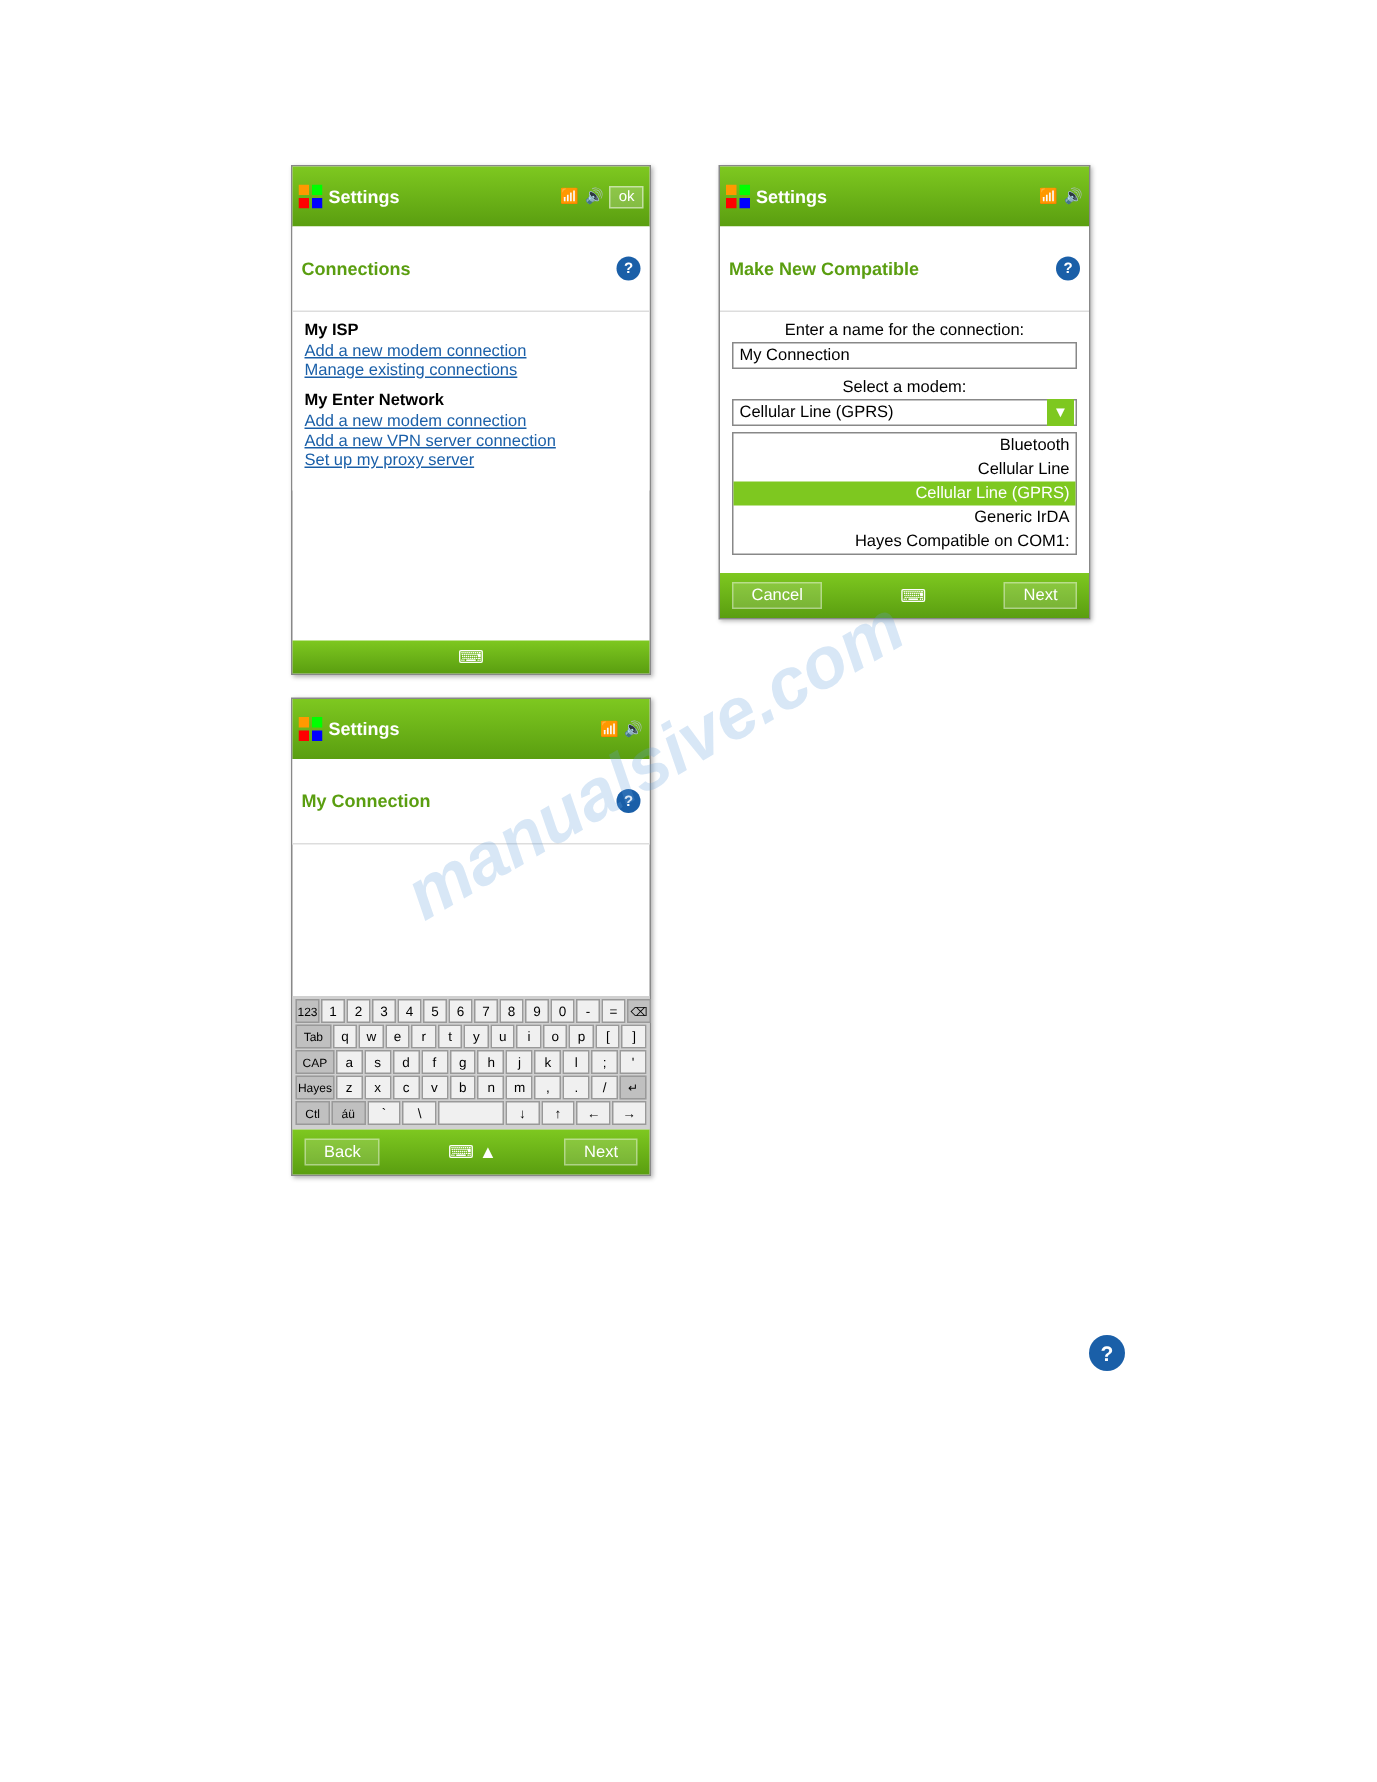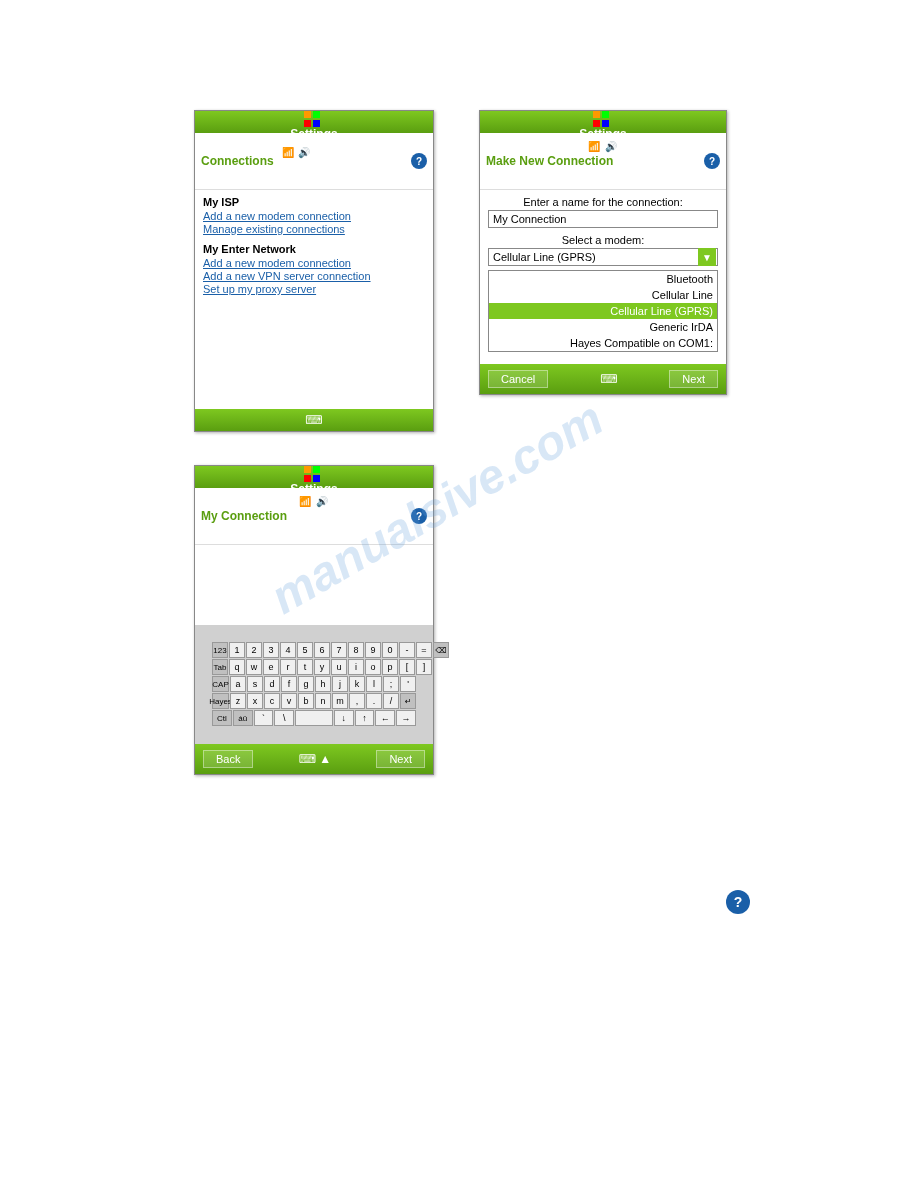--- a/index.html
+++ b/index.html
@@ -16,26 +16,25 @@
     .screen {
       position: absolute;
       border: 1px solid #888;
       background: #fff;
       box-shadow: 1px 1px 3px rgba(0,0,0,0.3);
     }
 
     
     .title-bar {
       background: linear-gradient(to bottom, #7ec820, #5a9e10);
-      height: 22px;
+      height: 40px;
       display: flex;
       align-items: center;
       padding: 0 4px;
       color: #fff;
-      flex-direction: column;
     }
     .title-bar .windows-logo {
       width: 16px;
       height: 16px;
       margin-right: 4px;
       display: inline-block;
     }
     .title-bar .title-text {
       font-size: 12px;
       font-weight: bold;
@@ -46,24 +45,23 @@
       display: flex;
       align-items: center;
       gap: 4px;
       font-size: 10px;
       color: #fff;
     }
     .title-bar .ok-btn {
       background: rgba(255,255,255,0.2);
       border: 1px solid rgba(255,255,255,0.5);
       color: #fff;
-      font-size: 16px;
+      font-size: 10px;
       padding: 1px 5px;
       cursor: pointer;
-      font-family: Liberation Mono, monospace;
     }
 
     
     .section-header {
       background: #fff;
       border-bottom: 1px solid #ddd;
       padding: 20px 6px;
       display: flex;
       align-items: center;
       justify-content: space-between;
@@ -248,21 +246,22 @@
       cursor: pointer;
     }
     .bottom-center-icon {
       color: #fff;
       font-size: 12px;
     }
 
     
     .keyboard-area {
       background: #d0d0d0;
-      padding: 17px;
+      padding: 2px;
+      margin-top: 21px;
     }
     .kb-row {
       display: flex;
       margin-bottom: 1px;
       gap: 1px;
     }
     .kb-key {
       background: #f0f0f0;
       border: 1px solid #999;
       min-width: 16px;
@@ -373,21 +372,21 @@
         </svg>
     </span>
     <span class="title-text">Settings</span>
     <div class="title-icons">
       <span>📶</span>
       <span>🔊</span>
     </div>
   </div>
 
   <div class="section-header">
-    <span class="section-title">Make New Connection</span>
+    <span class="section-title">Make New Compatible</span>
     <div class="help-icon">?</div>
   </div>
 
   <div class="content">
     <label class="form-label">Enter a name for the connection:</label>
     <input class="form-input" value="My Connection" style="">
 
     <label class="form-label">Select a modem:</label>
     <div class="form-select-wrapper">
       <select class="form-select">

